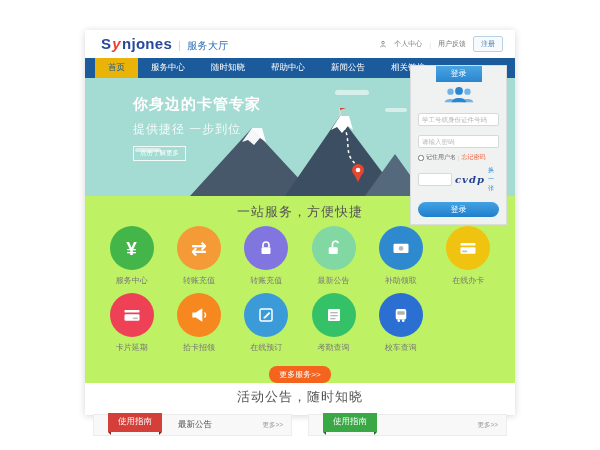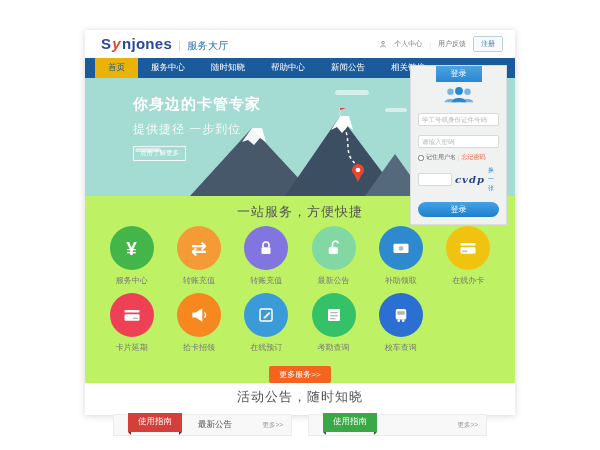--- a/index.html
+++ b/index.html
@@ -63,25 +63,25 @@
   .services { padding-top:7px; background:#bef264; }
   .sec-title { text-align:center; font-size:13px; color:#555; letter-spacing:1px; }
   .grid { width:404px; margin:5px auto 0; display:flex; flex-wrap:wrap; }
   .cell { width:16.66%; display:flex; flex-direction:column; align-items:center; margin-bottom:7px; }
   .circle { width:44px; height:44px; border-radius:50%; display:flex; align-items:center;
             justify-content:center; color:#fff; cursor:pointer; }
   .circle .glyph { font-size:19px; font-weight:bold; line-height:1; }
   .cell .lbl { font-size:8px; color:#777; margin-top:5px; }
   .more-wrap { text-align:center; margin-top:3px; }
   .more-btn { display:inline-block; background:#f4641e; color:#fff; font-size:8px;
-              padding:3px 10px; border-radius:2px; cursor:pointer; }
+              padding:3px 10px; border-radius:8px; cursor:pointer; }
 
   
   .ann { padding-top:5px; }
-  .ann-bar { width:374px; margin:8px auto 0; display:flex; gap:16px; }
+  .ann-bar { width:414px; margin:8px auto 0; display:flex; gap:16px; }
   .panel { flex:1; background:#f8f8f8; border:1px solid #ececec; height:22px;
            display:flex; align-items:center; position:relative; padding-right:8px; }
   .ribbon { position:relative; top:-3px; margin-left:14px; color:#fff; font-size:8.5px;
             padding:3px 10px 4px; cursor:pointer; }
   .ribbon.red { background:#d43f3a; }
   .ribbon.red::before { content:""; position:absolute; left:0; bottom:-3px;
       border-top:3px solid #8f201d; border-left:3px solid transparent; }
   .ribbon.red::after { content:""; position:absolute; right:0; bottom:-3px;
       border-top:3px solid #8f201d; border-right:3px solid transparent; }
   .ribbon.green { background:#39a845; }

